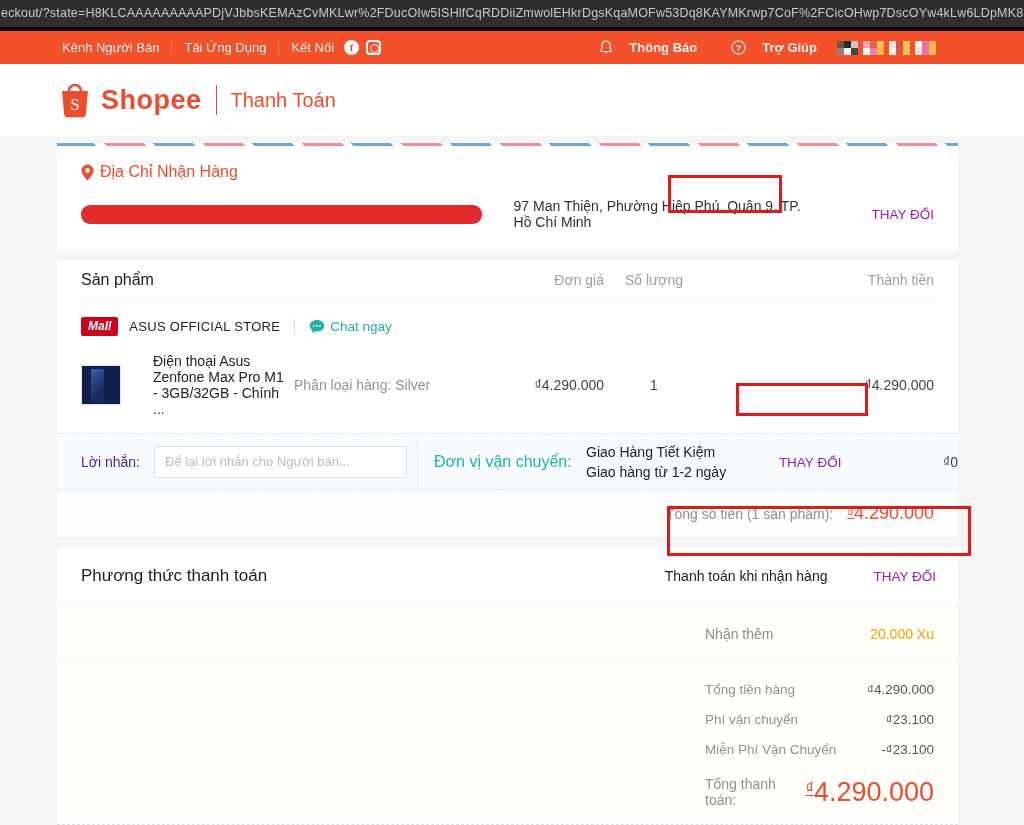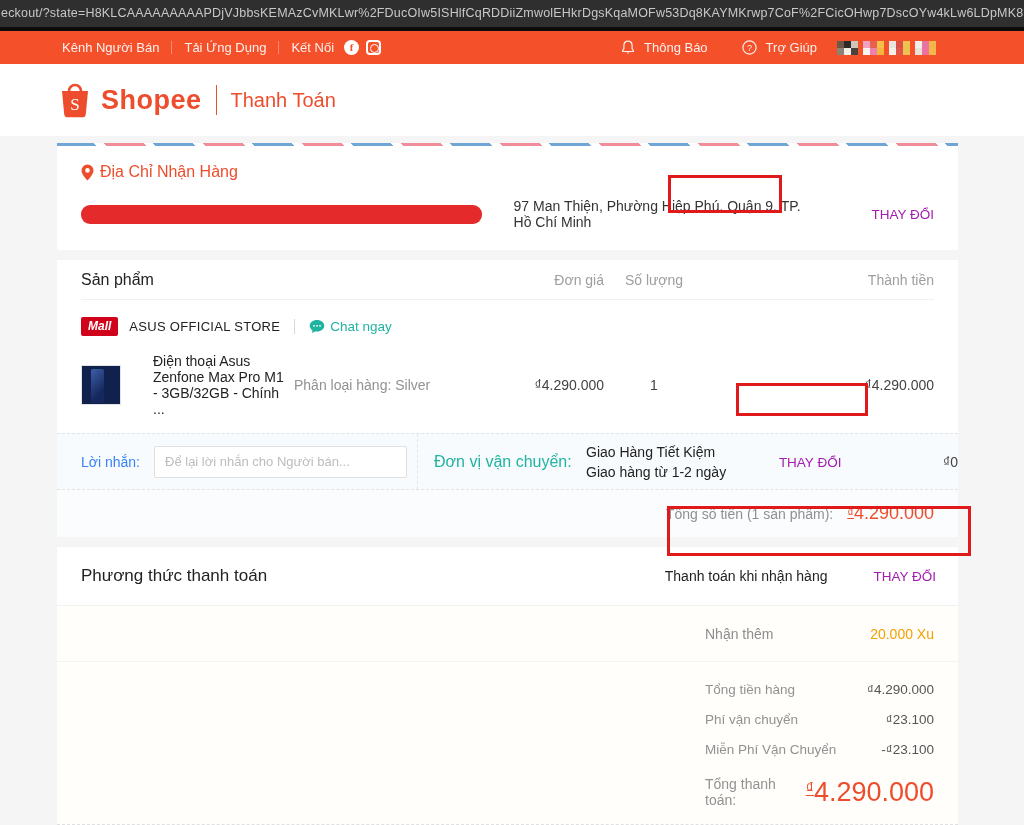--- a/index.html
+++ b/index.html
@@ -11,21 +11,21 @@
   
   .urlbar { height:27px; background:#2f2f2f; color:#c8c8c8; font-size:12.5px;
     line-height:27px; white-space:nowrap; overflow:hidden; padding-left:1px; letter-spacing:.2px; }
   .blackstrip { height:4px; background:#0b0b0b; }
   
   .topnav { height:33px; background:#f4502a; display:flex; align-items:center;
     color:#fdf0ed; font-size:13px; padding:0 88px 0 62px; }
   .topnav a { color:#fdf0ed; text-decoration:none; cursor:pointer; }
   .nav-sep { width:1px; height:13px; background:rgba(255,255,255,.35); margin:0 12px; }
   .nav-right { margin-left:auto; display:flex; align-items:center; gap:6px; }
-  .nav-item { display:flex; align-items:center; gap:9px; cursor:pointer; }
+  .nav-item { display:flex; align-items:center; gap:16px; cursor:pointer;font-weight:bold; }
   .nav-gap { width:22px; }
   .social { display:flex; align-items:center; gap:7px; margin-left:10px; }
   .fb { width:15px; height:15px; border-radius:50%; background:#fff; color:#f4502a;
     font-weight:bold; font-size:11px; text-align:center; line-height:15px; font-family:"Liberation Serif",serif; }
   .ig { width:15px; height:15px; border-radius:4px; border:2px solid #fff; position:relative; }
   .ig::after { content:""; position:absolute; left:2px; top:2px; width:7px; height:7px;
     border:1.5px solid #fff; border-radius:50%; }
   .pixflags { display:flex; gap:5px; margin-left:14px; }
   .pixgrid { display:grid; grid-template-columns:repeat(3,7px); grid-auto-rows:7px; }
   
@@ -66,21 +66,21 @@
   .item-row { display:flex; align-items:center; padding:13px 0 16px 0; }
   .thumb { width:40px; height:40px; background:#10214d; border:1px solid #e3e3e3; position:relative; overflow:hidden; flex:none; }
   .thumb::after { content:""; position:absolute; left:9px; top:3px; width:13px; height:34px;
     background:linear-gradient(135deg,#3d5ea8 0%,#16295e 70%); border-radius:2px; }
   .item-name { margin-left:32px; flex:1; font-size:14px; color:#222; padding-right:10px; }
   .item-variant { width:190px; color:#929292; font-size:14px; }
   .val { font-size:14px; color:#444; }
   
   .msg-row { margin:0 -24px; background:#f7fbfd; border-top:1px dashed #e2e2e2; display:flex; height:56px; }
   .msg-left { width:361px; display:flex; align-items:center; padding-left:24px; border-right:1px dashed #dfe6ea; }
-  .msg-label { font-size:14px; color:#3b82f6; }
+  .msg-label { font-size:14px; color:#4c1d95; }
   .msg-input { margin-left:14px; width:253px; height:32px; border:1px solid #e0e0e0; border-radius:2px;
     background:#fff; font-size:13px; padding:0 10px; color:#333; font-family:inherit; }
   .msg-input::placeholder { color:#bcbcbc; }
   .ship-right { flex:1; display:flex; align-items:center; padding-left:16px; }
   .ship-label { width:152px; color:#21b3a1; font-size:16px; }
   .ship-carrier { font-size:14px; color:#222; line-height:20px; }
   .ship-change { width:168px; text-align:center; }
   .ship-fee { margin-left:auto; padding-right:0; font-size:14px; color:#444; width:60px; text-align:right; }
   
   .subtotal-row { margin:0 -24px; background:#fafcfe; border-top:1px dashed #e2e2e2; height:48px;

